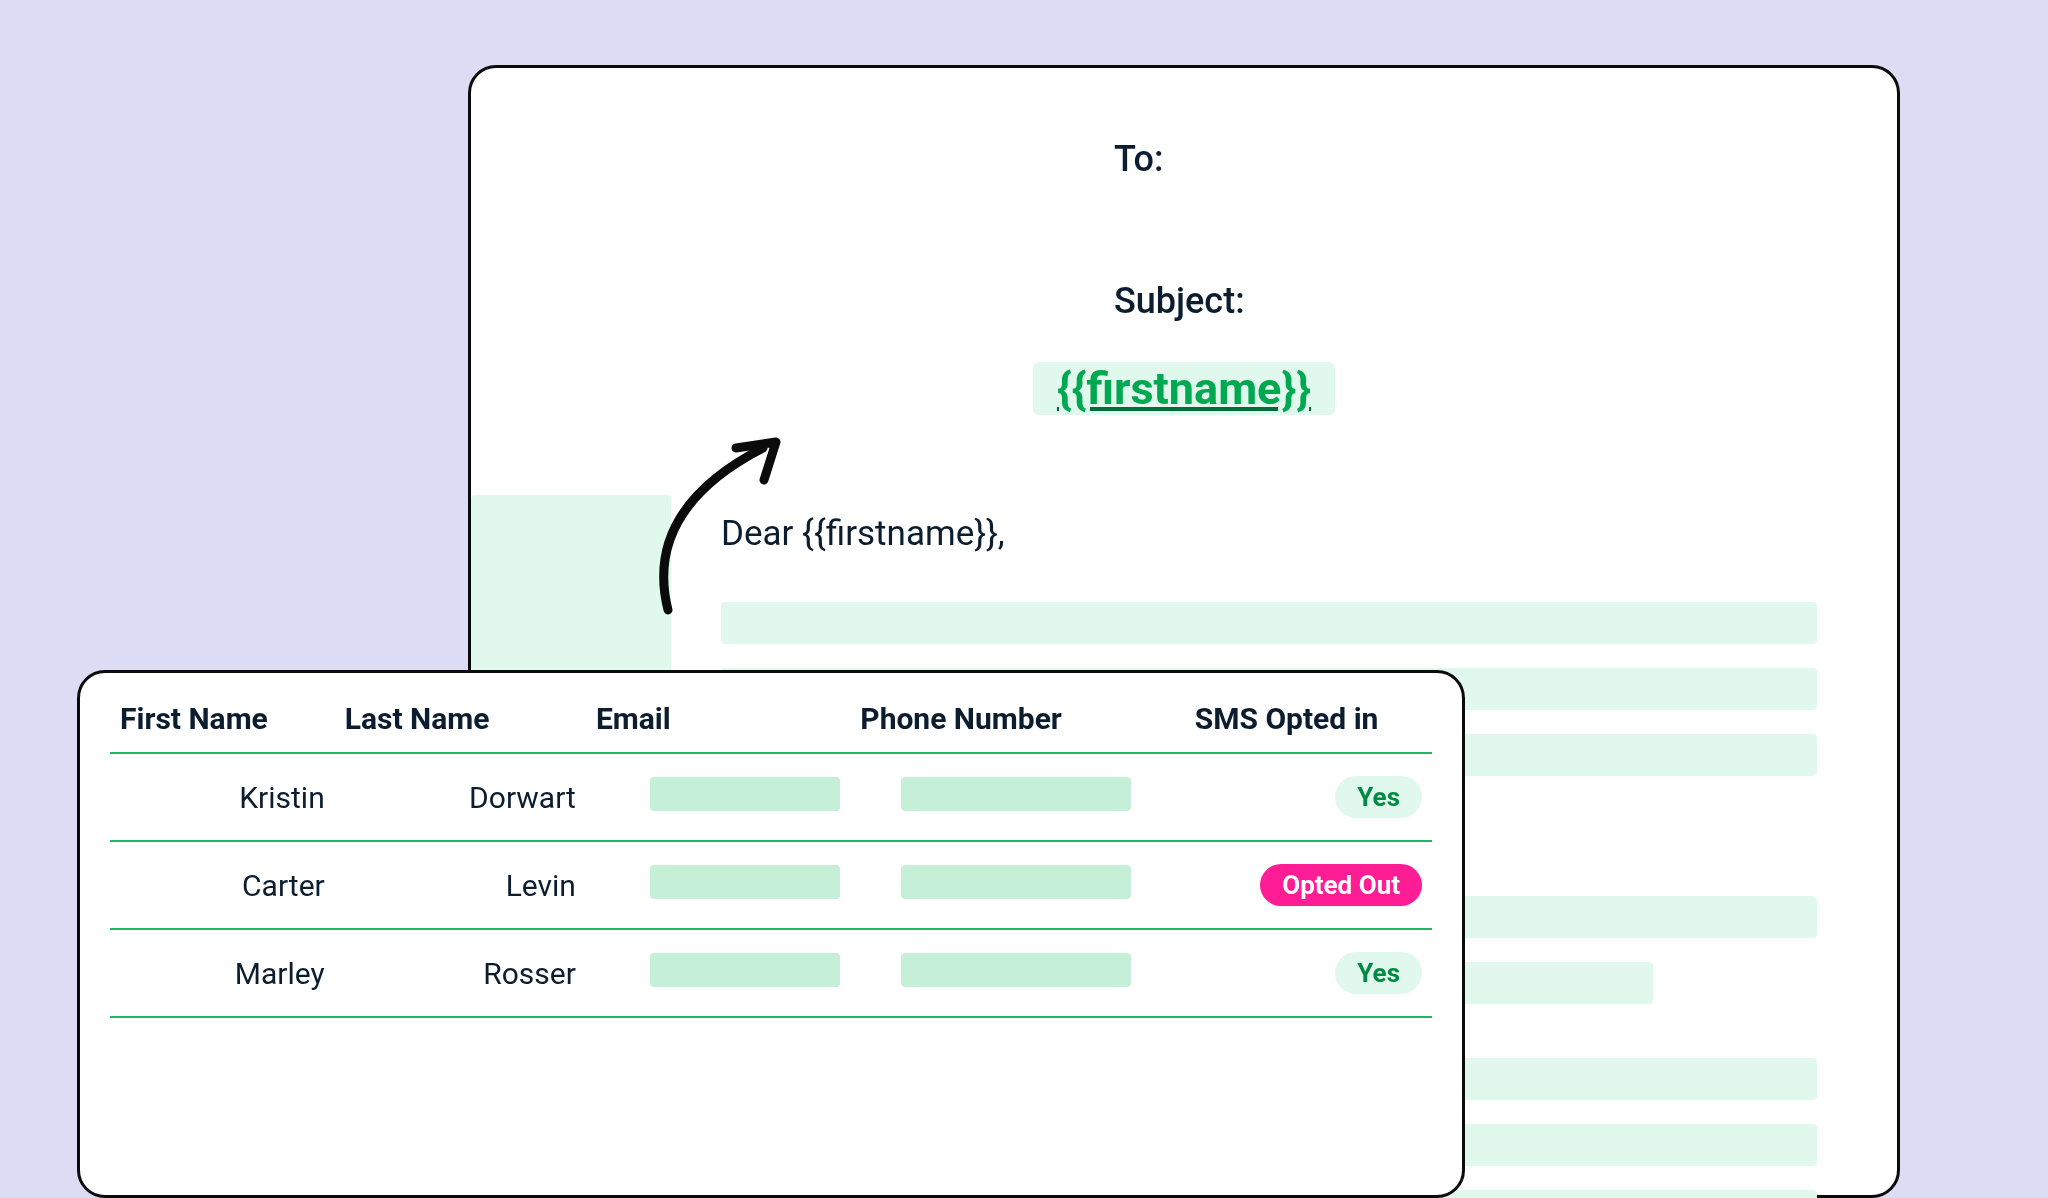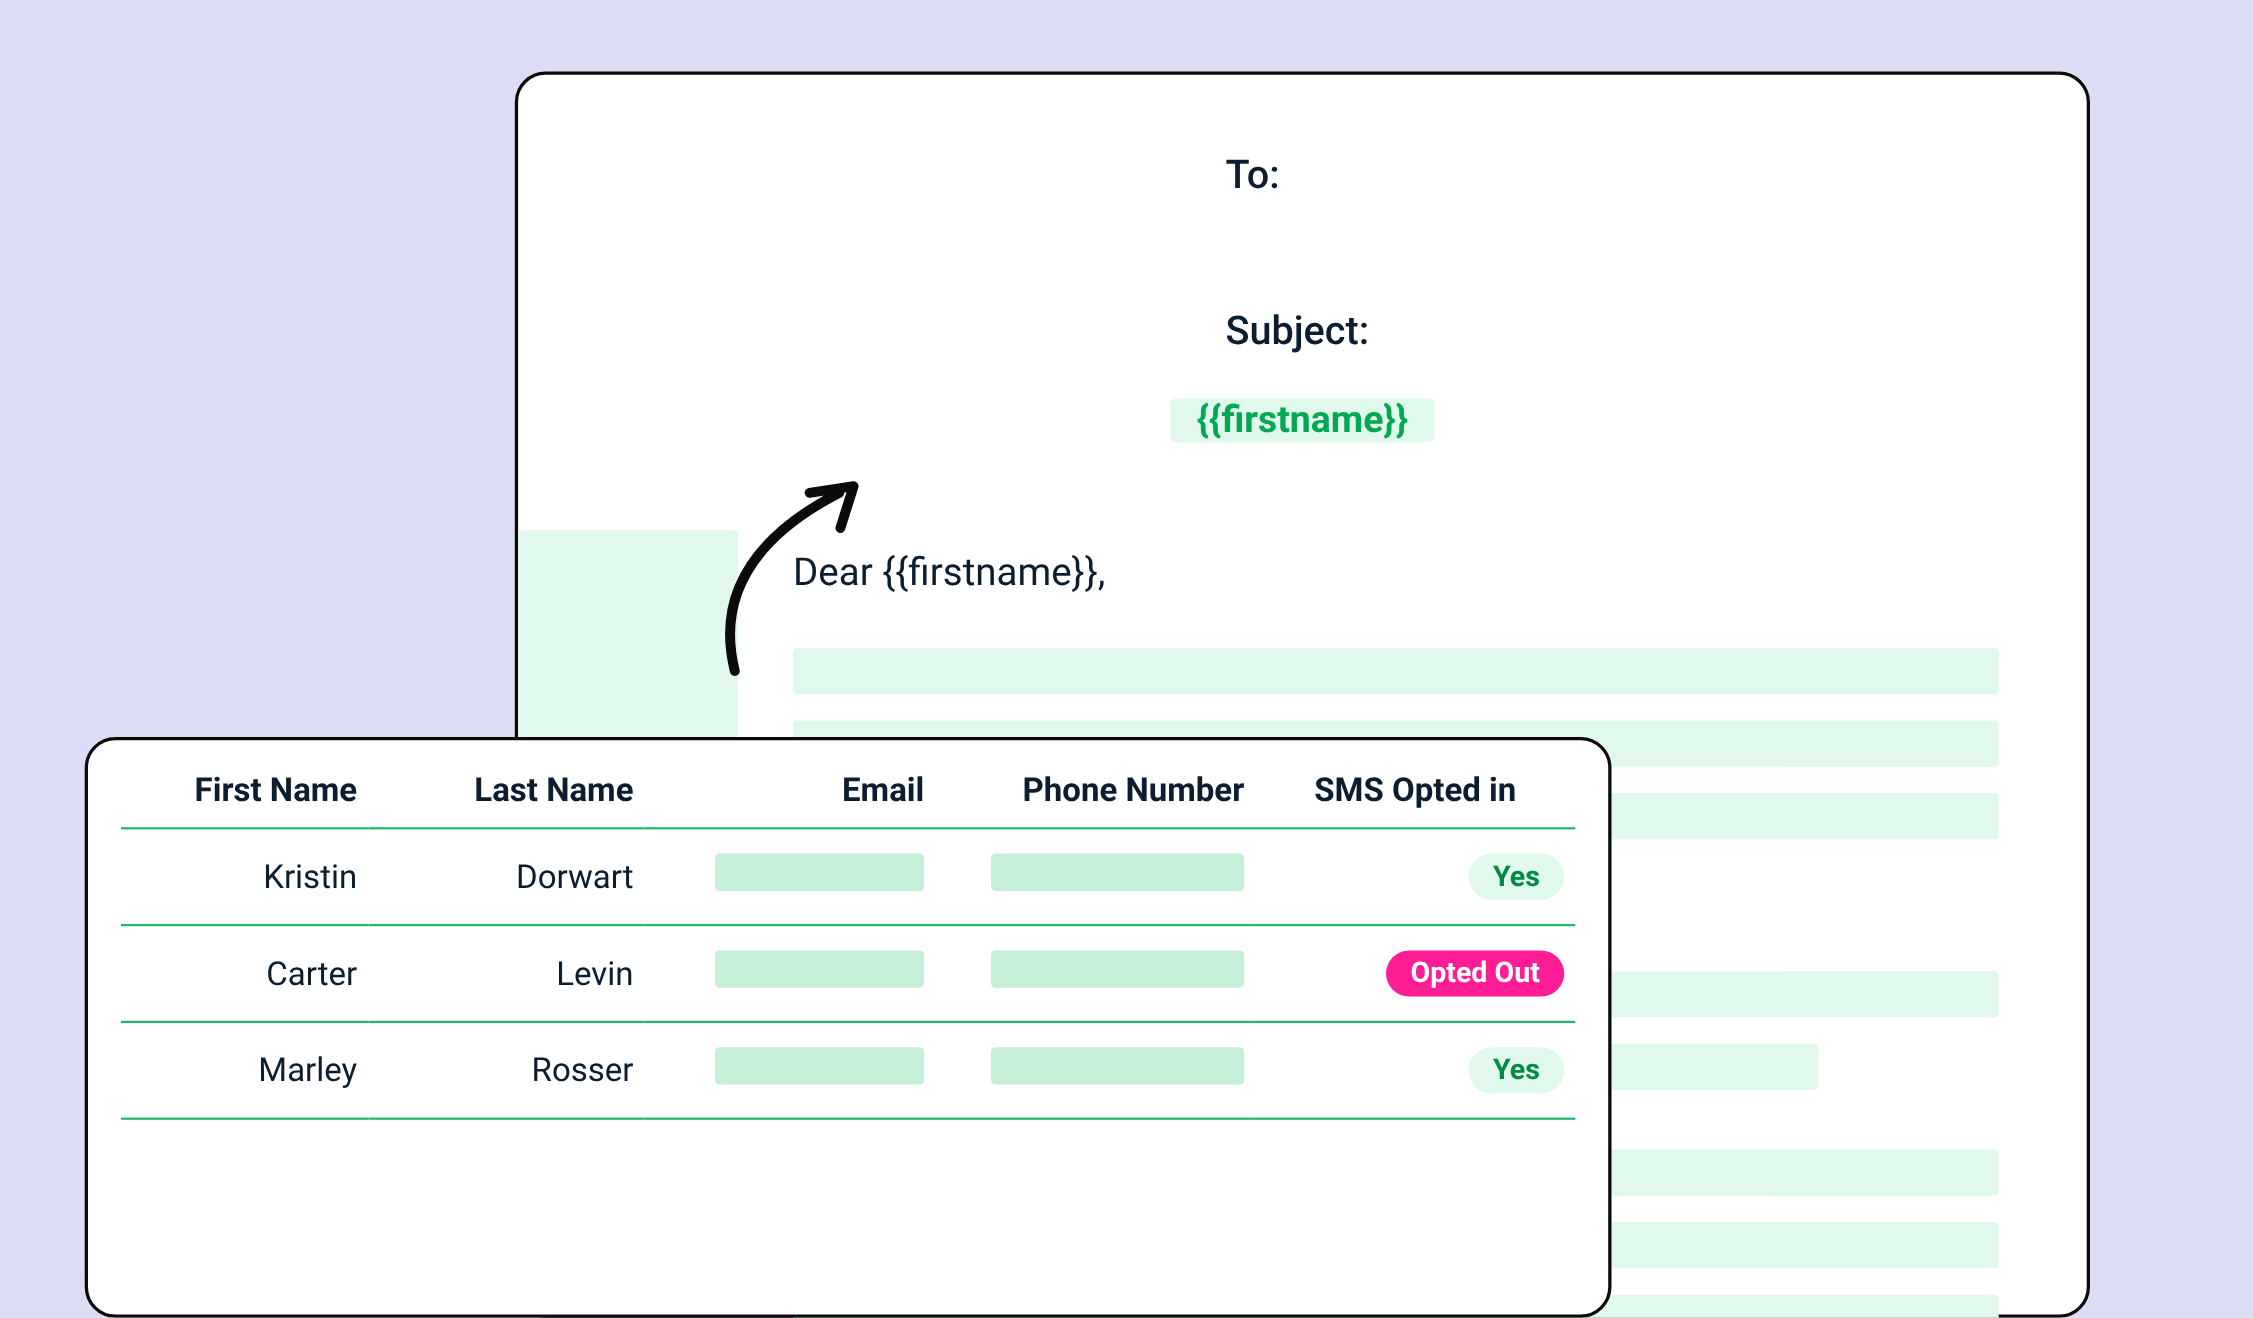--- a/index.html
+++ b/index.html
@@ -41,22 +41,23 @@
     text-align: left;
   }
   .composer-field {
     background: #e1f8ec;
     border-radius: 6px;
     height: 84px;
     flex: 1;
     display: flex;
     align-items: center;
     padding: 0 24px;
-    font-size: 34px;
+    font-size: 45px;
     color: #006e3a;
+    text-decoration: underline;
   }
   .subject-var { font-weight: 700; color:#00a851; }
   .subject-rest { color: #006e3a; font-weight: 500; }
 
   
   .body-area {
     display: flex;
     gap: 50px;
     margin-top: 80px;
   }
@@ -104,21 +105,21 @@
     border: 3px solid #0b0b0b;
     border-radius: 28px;
     padding: 28px 30px 0 30px;
   }
   table {
     width: 100%;
     border-collapse: collapse;
     font-size: 30px;
   }
   thead th {
-    text-align: right;
+    text-align: left;
     font-weight: 700;
     color: #0b1d2e;
     padding: 0 10px 16px 10px;
     border-bottom: 2px solid #21b56a;
   }
   tbody td {
     padding: 22px 10px;
     border-bottom: 2px solid #21b56a;
     color: #0b1d2e;
     vertical-align: middle;

